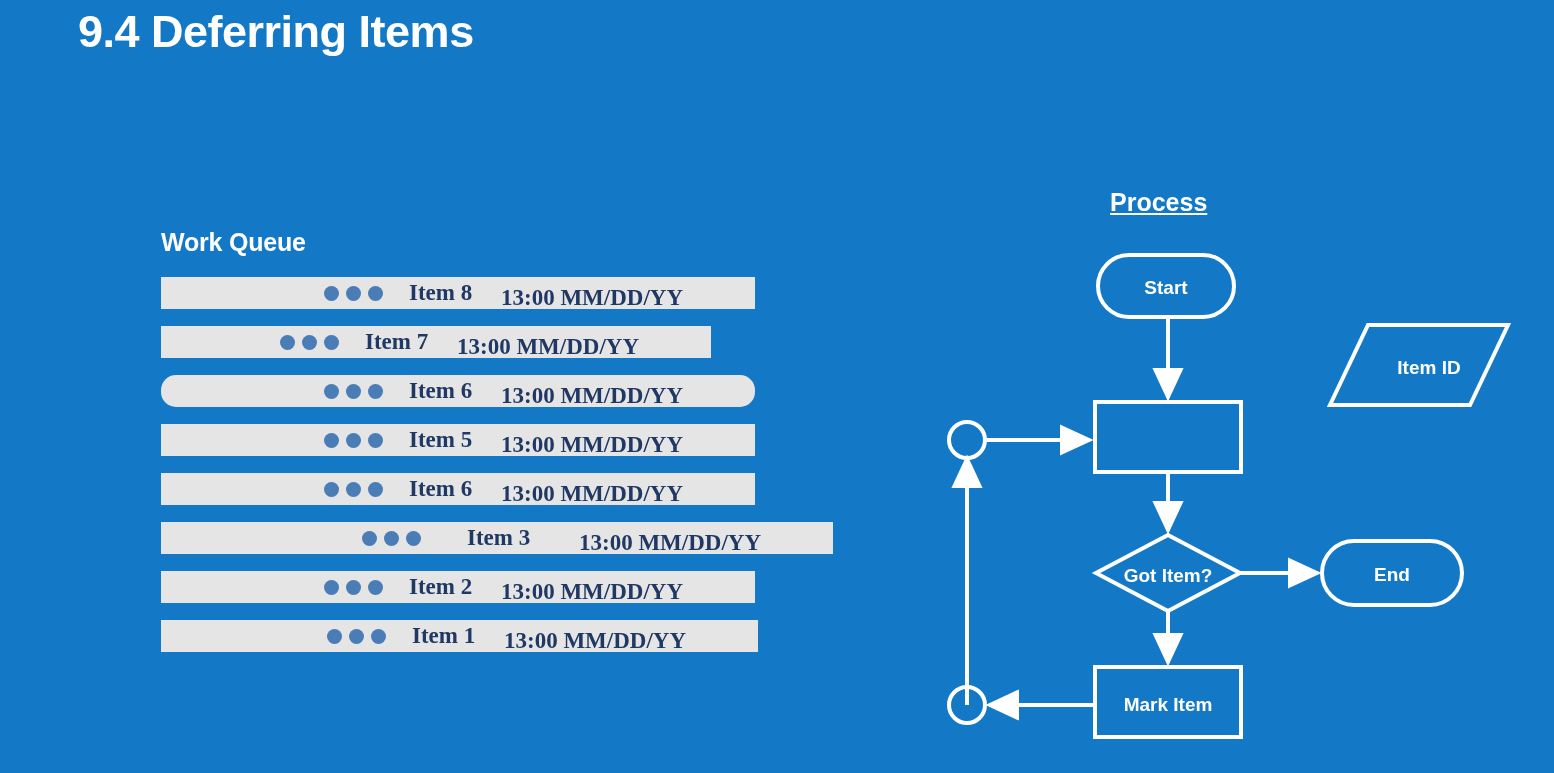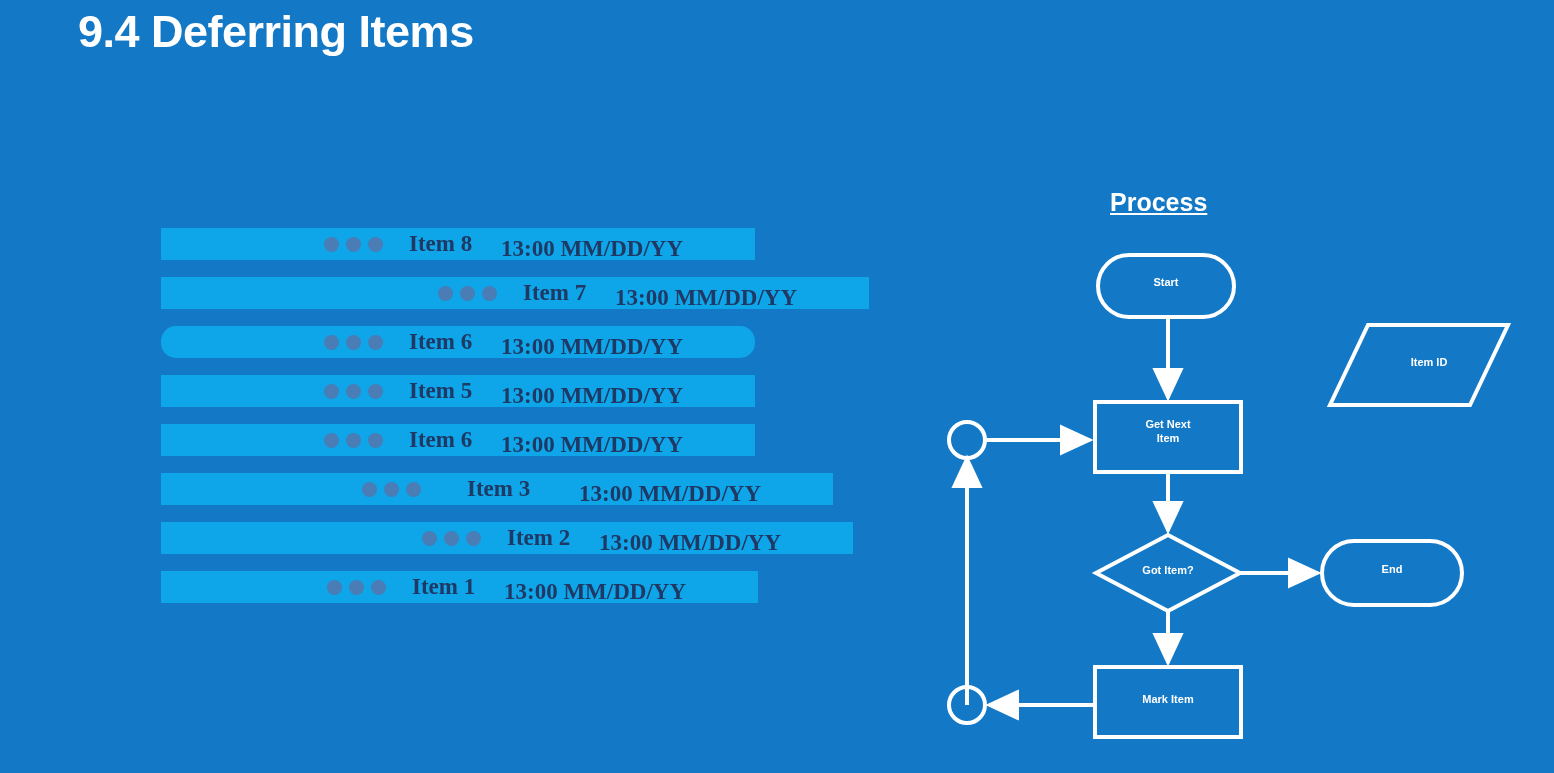--- a/index.html
+++ b/index.html
@@ -43,36 +43,36 @@
     margin-bottom: 20px;
     letter-spacing: -0.2px;
   }
 
   .queue-rows {
     display: block;
   }
 
   .queue-row {
     height: 32px;
-    background: #0ea5e9;
+    background: #e5e5e5;
     margin-bottom: 17px;
     display: flex;
     align-items: center;
     justify-content: flex-end;
     padding-right: 20px;
     position: relative;
   }
 
   .queue-row:nth-child(1) { width: 594px; }
-  .queue-row:nth-child(2) { width: 708px; }
+  .queue-row:nth-child(2) { width: 550px; }
   .queue-row:nth-child(3) { width: 594px; border-radius: 15px; }
   .queue-row:nth-child(4) { width: 594px; }
   .queue-row:nth-child(5) { width: 594px; }
   .queue-row:nth-child(6) { width: 672px; gap: 20px; }
-  .queue-row:nth-child(7) { width: 692px; padding-left: 20px; }
+  .queue-row:nth-child(7) { width: 594px; padding-left: 20px; }
   .queue-row:nth-child(8) { width: 597px; }
 
   .row-dots {
     display: flex;
     gap: 7px;
     align-items: center;
     margin-right: 26px;
   }
 
   .row-dots i {
@@ -123,34 +123,35 @@
 
   .flow-svg {
     position: absolute;
     left: 0;
     top: 0;
   }
 
   .flow-label {
     position: absolute;
     color: #ffffff;
-    font-size: 11px;
+    font-size: 19px;
     font-weight: bold;
     text-align: center;
     line-height: 1.25;
     pointer-events: none;
     white-space: pre-line;
   }
 </style>
 </head>
 <body>
 
 <div class="slide-title">9.4 Deferring Items</div>
 
 <div class="queue-panel">
+  <div class="queue-heading">Work Queue</div>
 
   <div class="queue-rows">
 
     <div class="queue-row">
       <span class="row-dots">
           <i></i>
           <i></i>
           <i></i>
         </span>
       <span class="row-label">Item 8</span>
@@ -274,22 +275,20 @@
       <line x1="165" y1="525" x2="59" y2="525" marker-end="url(#arw)"></line>
 
       <line x1="37" y1="525" x2="37" y2="278" marker-end="url(#arw)"></line>
     </g>
   </svg>
 
   <div class="flow-label" style="left:168px; top:96px; width:136px;">Start</div>
 
   <div class="flow-label" style="left:419px; top:176px; width:160px;">Item ID</div>
 
-  <div class="flow-label" style="left:165px; top:238px; width:146px;">Get Next
-Item</div>
 
   <div class="flow-label" style="left:166px; top:384px; width:144px;">Got Item?</div>
 
   <div class="flow-label" style="left:392px; top:383px; width:140px;">End</div>
 
   <div class="flow-label" style="left:165px; top:513px; width:146px;">Mark Item</div>
 
 </div>
 
 </body></html>

